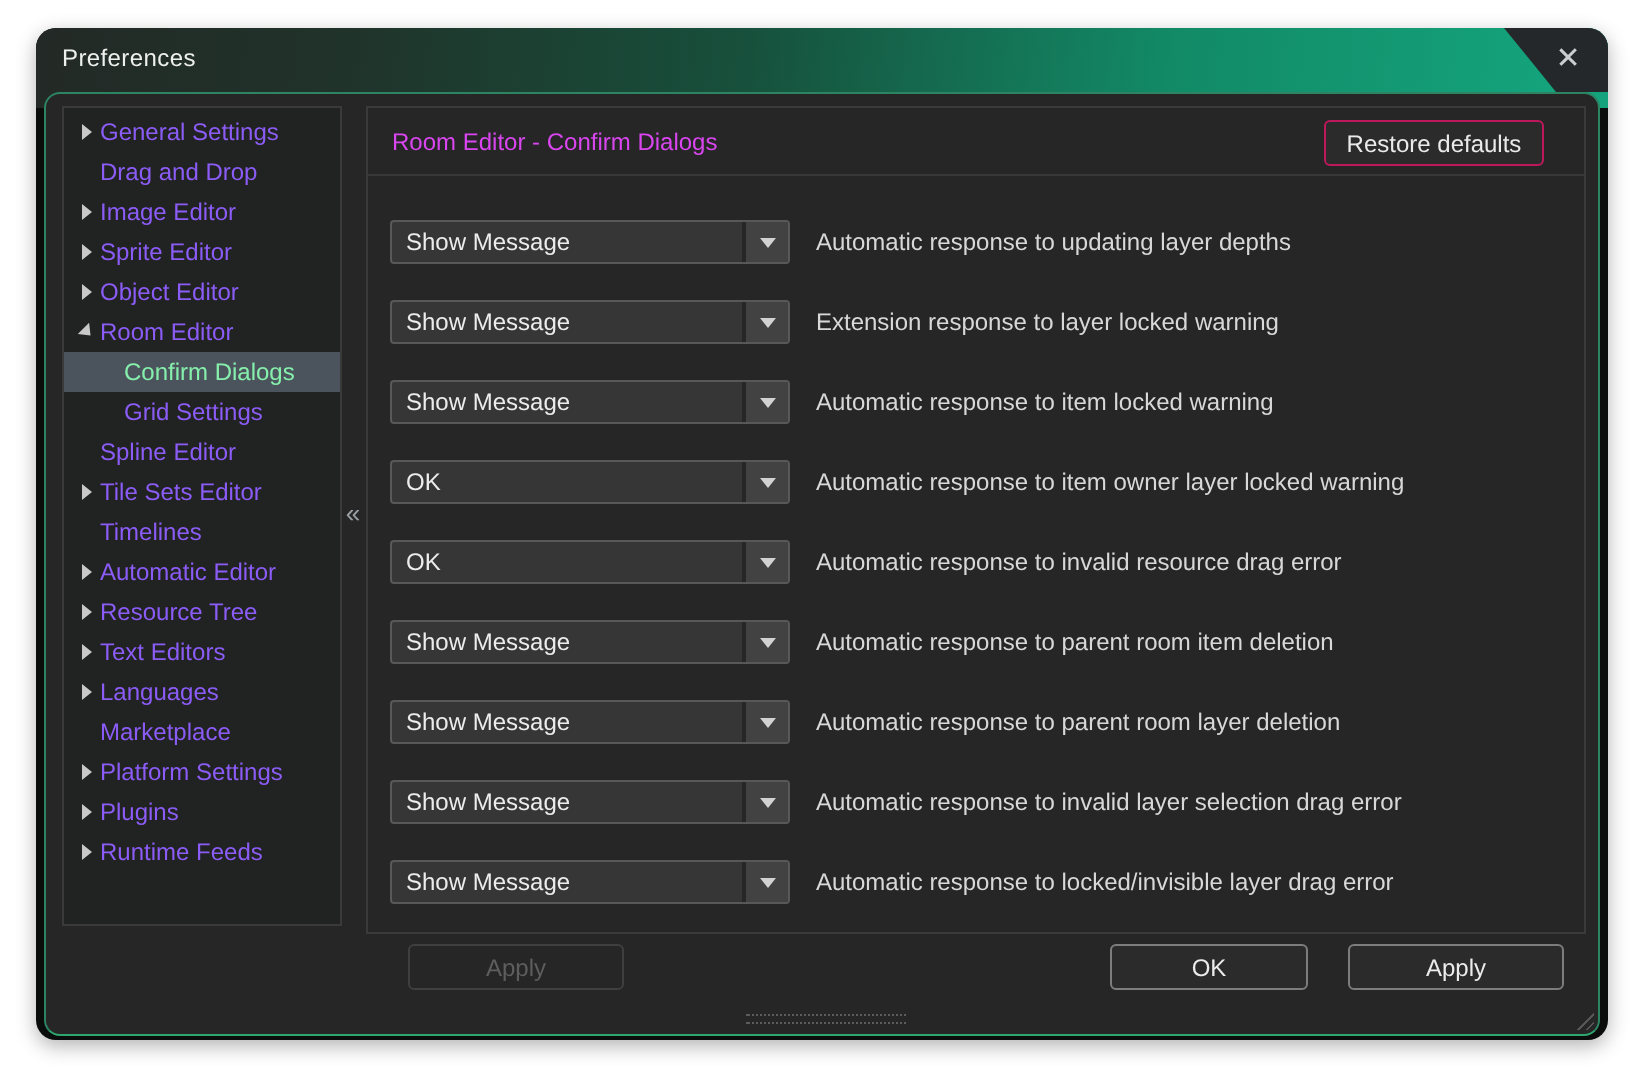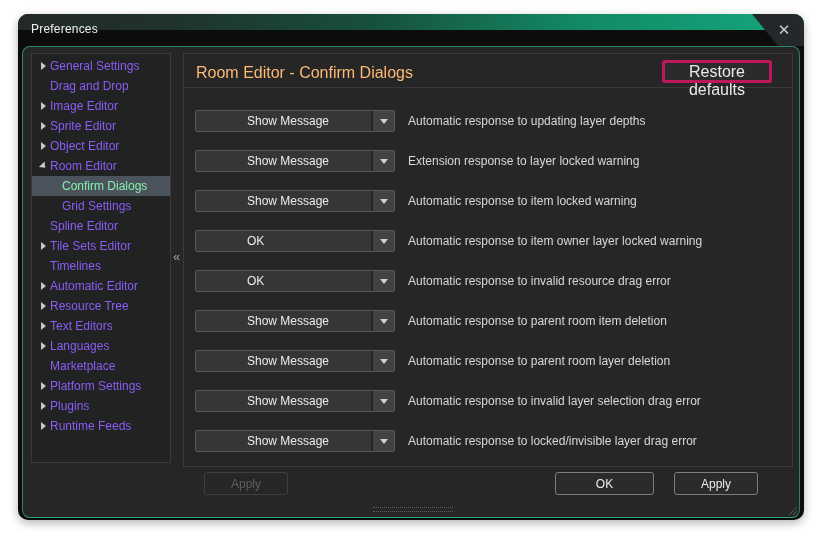--- a/index.html
+++ b/index.html
@@ -13,21 +13,21 @@
 
   
   .window {
     position:absolute; left:18px; top:14px; width:786px; height:506px;
     background:#0b0c0c; border-radius:10px; overflow:hidden;
     box-shadow:0 3px 10px rgba(0,0,0,.30);
   }
 
   
   .titlebar {
-    position:absolute; left:0; top:0; right:0; height:16px;
+    position:absolute; left:0; top:0; right:0; height:40px;
     background:linear-gradient(97deg,#232926 0%,#20332b 20%,#17503c 45%,#128a66 72%,#14a37c 96%);
   }
   .window-title {
     position:absolute; left:13px; top:8px; font-size:12px; color:#edf0ee; letter-spacing:.2px;
   }
   .close-tab {
     position:absolute; right:0; top:0; width:72px; height:32px;
     background:#24282a;
     clip-path:polygon(20px 0, 100% 0, 100% 100%, 46px 100%);
   }
@@ -69,49 +69,49 @@
     position:absolute; left:147px; top:202px; width:13px; height:16px;
     color:#9aa0a4; font-size:13px; line-height:16px; text-align:center; cursor:pointer;
   }
 
   
   .main {
     position:absolute; left:160px; top:6px; width:610px; height:414px;
     background:#262626; border:1px solid #3a3a3a; overflow:hidden;
   }
   .main-header { position:relative; height:34px; border-bottom:1px solid #383838; }
-  .main-title { position:absolute; left:12px; top:10px; font-size:16px; color:#fdba74; }
+  .main-title { position:absolute; left:12px; top:10px; font-size:12px; color:#d946ef; }
   .restore-btn {
     position:absolute; right:20px; top:6px; height:23px; width:110px;
-    background:#2b2b2b; border:3px solid #be185d; border-radius:3px;
-    color:#eaeaea; font-size:16px; font-family:inherit; cursor:pointer;
+    background:#2b2b2b; border:1px solid #be185d; border-radius:3px;
+    color:#eaeaea; font-size:12px; font-family:inherit; cursor:pointer;
   }
   .rows { padding-top:22px; }
   .settings-row { height:22px; margin:0 0 18px 11px; display:flex; align-items:center; }
   .dropdown {
     width:200px; height:22px; background:#363636;
     border:1px solid #585858; border-radius:2px;
-    display:flex; align-items:stretch; cursor:pointer;padding-left:44px;
+    display:flex; align-items:stretch; cursor:pointer;
   }
   .dd-value {
     flex:1; font-size:12px; color:#ececec; padding-left:7px; line-height:20px;
     overflow:hidden; white-space:nowrap;
   }
   .dd-btn {
     width:23px; background:#424242; border-left:2px solid #262626;
     display:flex; align-items:center; justify-content:center; cursor:pointer;
   }
   .caret { display:block; width:0; height:0;
     border-left:4px solid transparent; border-right:4px solid transparent;
     border-top:5px solid #d2d2d2; }
   .row-label { font-size:12px; color:#d8d8d8; margin-left:13px; white-space:nowrap;text-align:center; }
 
   
   .btn {
-    position:absolute; top:425px; height:23px; width:84px;
+    position:absolute; top:425px; height:23px; width:108px;
     font-size:12px; font-family:inherit; border-radius:3px; cursor:pointer;
   }
   .btn-apply { left:181px; background:transparent; border:1px solid #3f3f3f; color:#5e5e5e; cursor:default; }
   .btn-ok { left:532px; width:99px; background:#2b2b2b; border:1px solid #7d7d7d; color:#ececec; }
   .btn-cancel { left:651px; background:#2b2b2b; border:1px solid #7d7d7d; color:#ececec; }
 
   
   .resize-dots {
     position:absolute; left:350px; top:460px; width:80px; height:5px;
     border-top:1px dotted #5c5c5c; border-bottom:1px dotted #5c5c5c; cursor:ns-resize;

